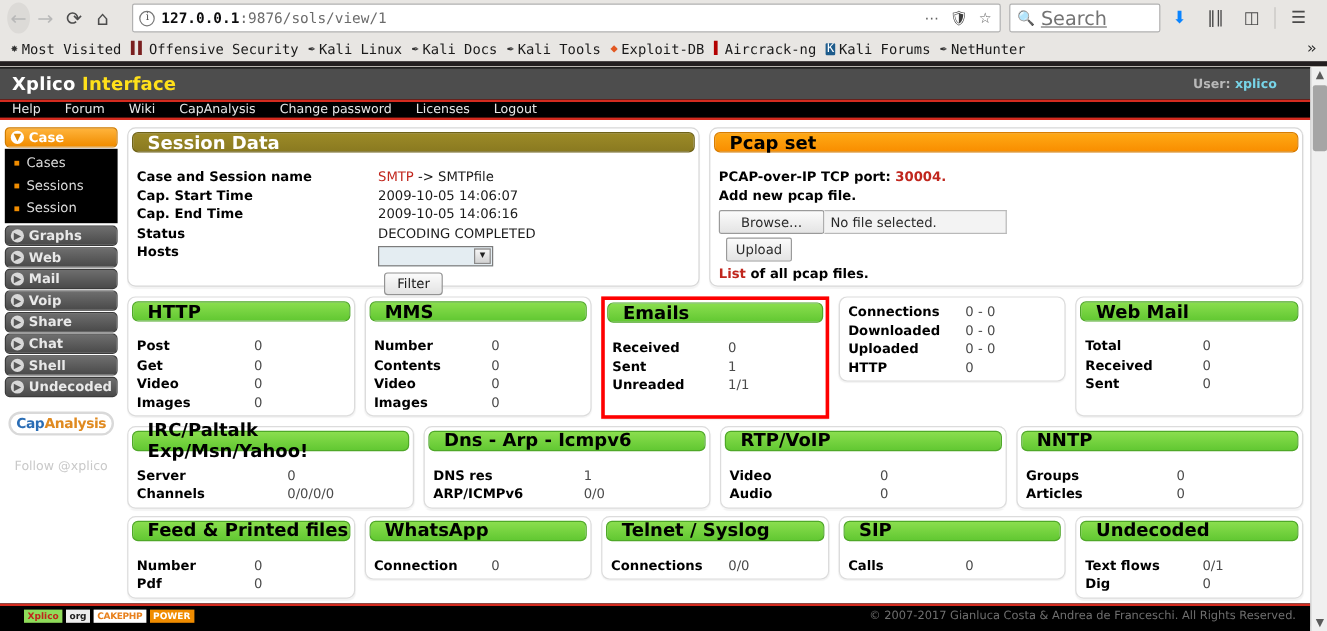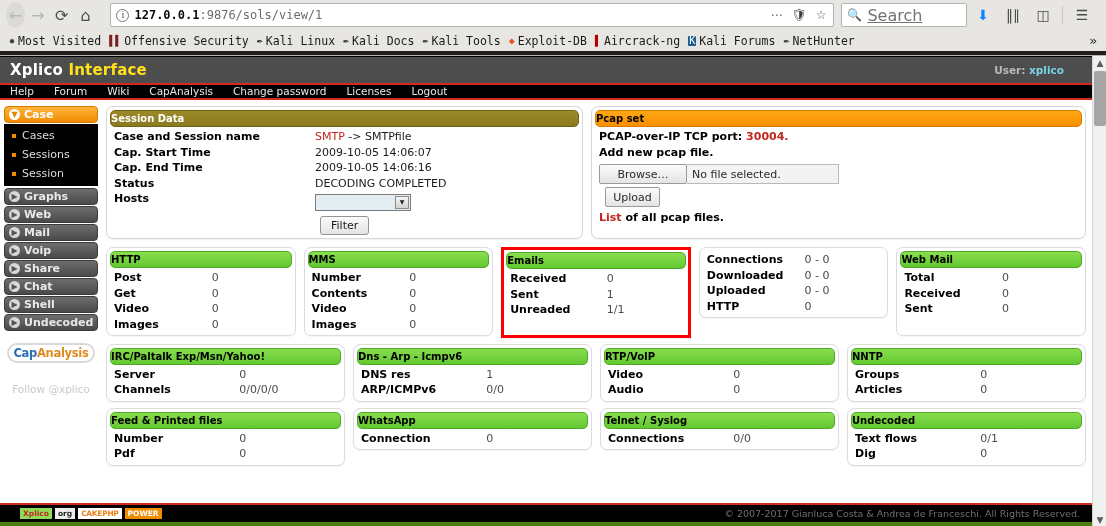--- a/index.html
+++ b/index.html
@@ -132,21 +132,21 @@
     width: 1106px;
     height: 471px;
     background: #ffffff;
     overflow: hidden;
   }
   #page {
     position: absolute;
     left: 0; top: 0;
     width: 1092px;
     height: 471px;
-    background: #4d7c0f;
+    background: #000000;
   }
 
   
   #scrollbar {
     position: absolute;
     right: 0; top: 0;
     width: 14px; height: 471px;
     background: #f0f0f0;
     border-left: 1px solid #d6d6d6;
   }
@@ -287,24 +287,25 @@
     border: 1px solid #d8d8d8;
     border-radius: 7px;
     background: #ffffff;
     padding: 3px;
     box-shadow: 0 1px 1px rgba(0,0,0,.05);
   }
   .panel-title {
     height: 17px;
     border-radius: 5px;
     display: flex; align-items: center;
-    font-size: 10px;
+    padding-left: 12px;
+    font-size: 15px;
     font-weight: bold;
     color: #000000;
-    margin-bottom: 2px;
+    margin-bottom: 13px;
   }
   .title-olive {
     background: linear-gradient(#9c8a28, #8a7a20);
     border: 1px solid #6e6218;
     color: #ffffff;
   }
   .title-orange {
     background: linear-gradient(#ffa915, #f98e00);
     border: 1px solid #d87d00;
     color: #000000;
@@ -885,20 +886,33 @@
                     <tr>
                       <td class="k">Connections</td>
                       <td class="v">0/0</td>
                     </tr>
               </tbody>
                 </table>
             </div>
           </div>
           <div class="stat-cell">
             <div class="stat-panel">
+              <div class="panel-title title-green">SIP</div>
+              <table class="stat-table">
+                <tbody>
+                    <tr>
+                      <td class="k">Calls</td>
+                      <td class="v">0</td>
+                    </tr>
+              </tbody>
+                </table>
+            </div>
+          </div>
+          <div class="stat-cell">
+            <div class="stat-panel">
               <div class="panel-title title-green">Undecoded</div>
               <table class="stat-table">
                 <tbody>
                     <tr>
                       <td class="k">Text flows</td>
                       <td class="v">0/1</td>
                     </tr>
                 <tr>
                       <td class="k">Dig</td>
                       <td class="v">0</td>

